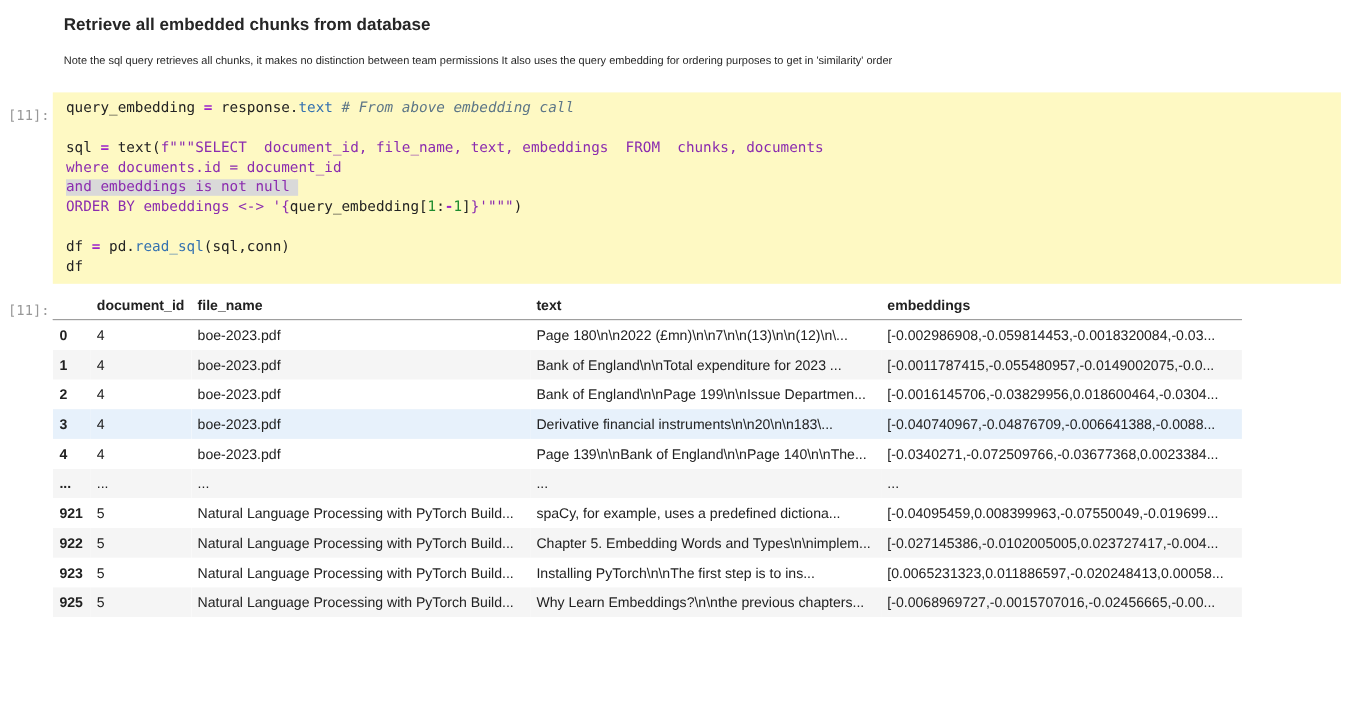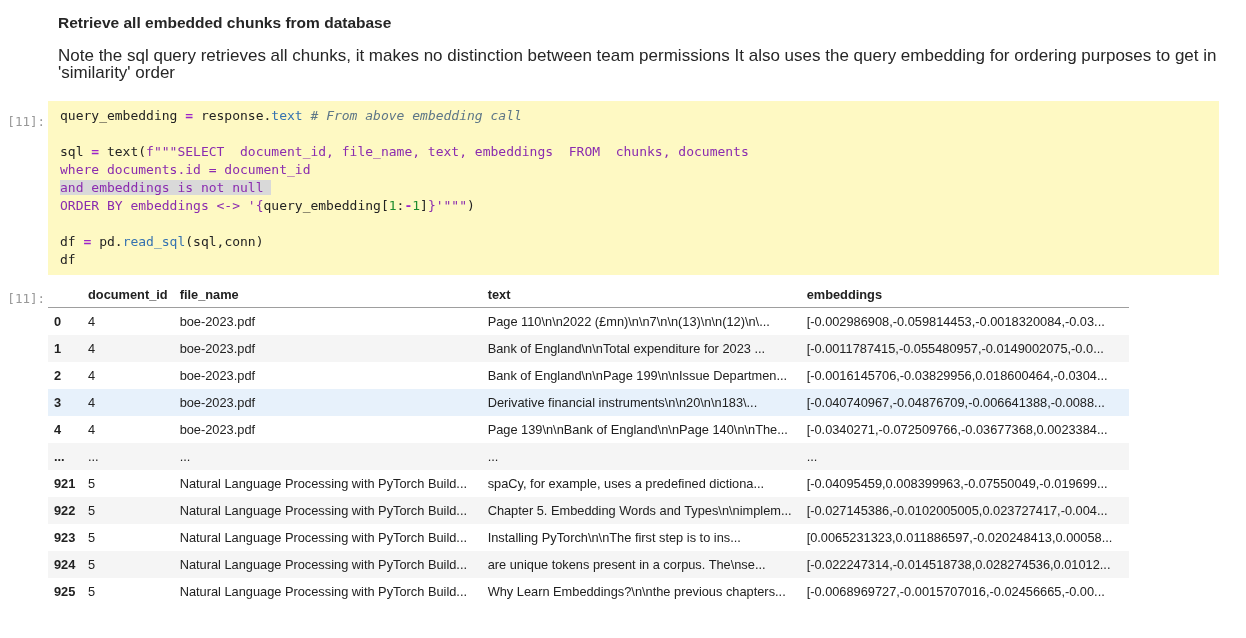--- a/index.html
+++ b/index.html
@@ -4,21 +4,21 @@
 <style>
   * { box-sizing: border-box; }
   html,body { margin:0; padding:0; }
   body {
     width:1246px; height:638px; overflow:hidden;
     background:#ffffff; color:#212121;
     font-family:"Liberation Sans", sans-serif;
   }
   .md { margin:13px 28px 0 58px; }
   .md-title { font-size:15.5px; line-height:19px; font-weight:bold; color:#262626; }
-  .md-note  { font-size:17px; line-height:17px; margin-top:15px; color:#262626; }
+  .md-note  { font-size:10px; line-height:17px; margin-top:15px; color:#262626; }
 
   .cell { display:flex; align-items:flex-start; }
   .input-cell { margin-top:20px; }
   .output-cell { margin-top:7px; }
 
   .prompt {
     flex:none; width:48px; text-align:right;
     font-family:"DejaVu Sans Mono", monospace;
     font-size:12.5px; color:#989898;
     padding:13px 3px 0 0;
@@ -91,21 +91,21 @@
             <th>file_name</th>
             <th>text</th>
             <th>embeddings</th>
           </tr>
         </thead>
       <tbody>
           <tr>
             <th>0</th>
             <td>4</td>
             <td>boe-2023.pdf</td>
-            <td>Page 110\n\n2022 (£mn)\n\n7\n\n(13)\n\n(12)\n\...</td>
+            <td>Page 180\n\n2022 (£mn)\n\n7\n\n(13)\n\n(12)\n\...</td>
             <td>[-0.002986908,-0.059814453,-0.0018320084,-0.03...</td>
           </tr>
           <tr>
             <th>1</th>
             <td>4</td>
             <td>boe-2023.pdf</td>
             <td>Bank of England\n\nTotal expenditure for 2023 ...</td>
             <td>[-0.0011787415,-0.055480957,-0.0149002075,-0.0...</td>
           </tr>
           <tr>
@@ -151,27 +151,20 @@
             <td>[-0.027145386,-0.0102005005,0.023727417,-0.004...</td>
           </tr>
           <tr>
             <th>923</th>
             <td>5</td>
             <td>Natural Language Processing with PyTorch Build...</td>
             <td>Installing PyTorch\n\nThe first step is to ins...</td>
             <td>[0.0065231323,0.011886597,-0.020248413,0.00058...</td>
           </tr>
           <tr>
-            <th>924</th>
-            <td>5</td>
-            <td>Natural Language Processing with PyTorch Build...</td>
-            <td>are unique tokens present in a corpus. The\nse...</td>
-            <td>[-0.022247314,-0.014518738,0.028274536,0.01012...</td>
-          </tr>
-          <tr>
             <th>925</th>
             <td>5</td>
             <td>Natural Language Processing with PyTorch Build...</td>
             <td>Why Learn Embeddings?\n\nthe previous chapters...</td>
             <td>[-0.0068969727,-0.0015707016,-0.02456665,-0.00...</td>
           </tr>
         </tbody>
     </table>
   </div>
 </div>

